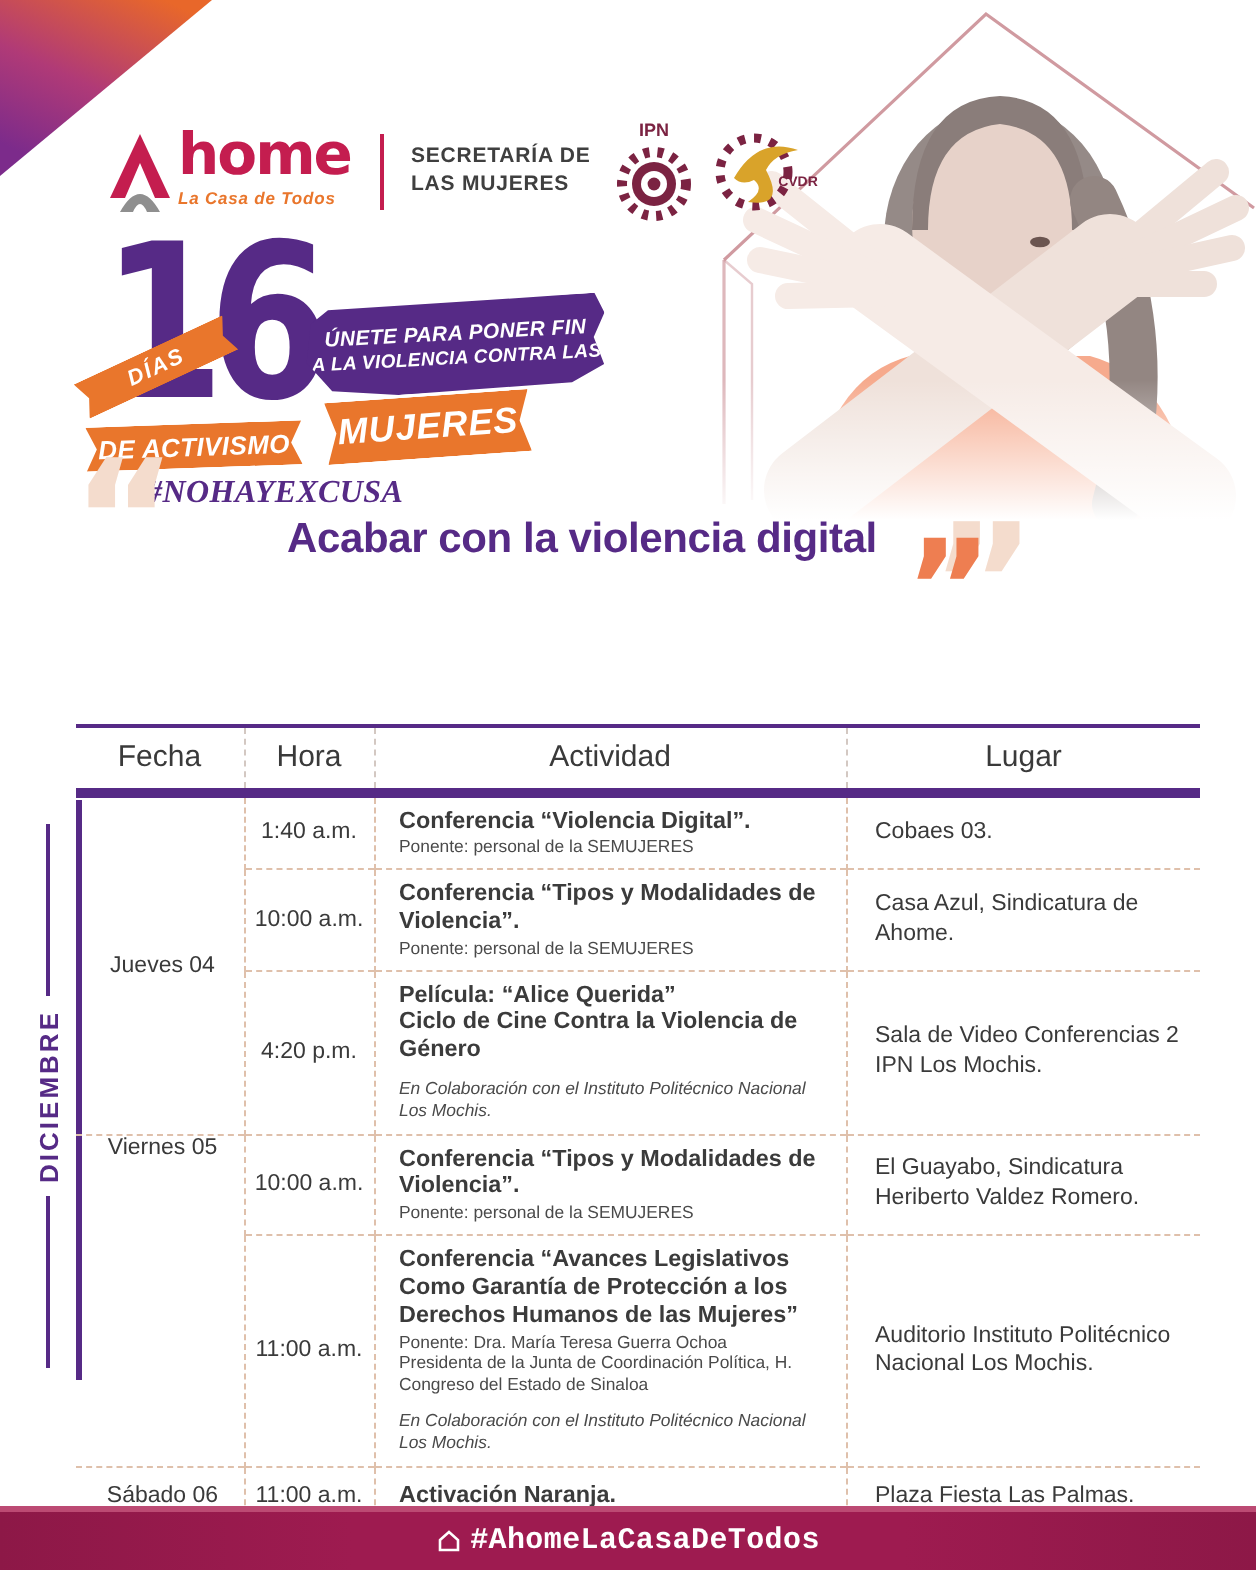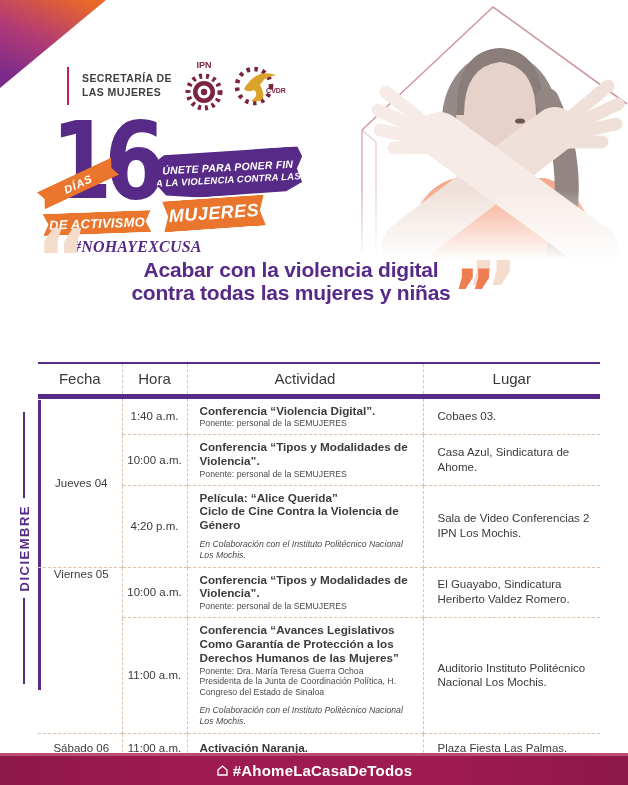--- a/index.html
+++ b/index.html
@@ -88,21 +88,21 @@
   .cell-note{font-size:8.7px;font-style:italic;color:#4a4a4a;line-height:1.3;margin-top:7px;}
   .cell-detail:empty,.cell-note:empty{display:none;}
   tr.h1{height:27px;} tr.h2{height:33px;} tr.h3{height:62px;}
   tr.h4{height:41px;} tr.h5{height:95px;} tr.h6{height:30px;}
 
   
   .footer{position:absolute;left:0;right:0;bottom:0;height:32px;border-top:3px solid #bc4a73;
           background:linear-gradient(90deg,#8d1847,var(--magenta,#9e1b50) 28%,var(--magenta,#9e1b50) 72%,#8d1847);
           display:flex;align-items:center;justify-content:center;gap:4px;}
   .footer-text{color:#fff;font-weight:bold;font-size:15px;letter-spacing:.2px;
-               font-family:Liberation Sans, sans-serif;}
+               font-family:Liberation Mono, monospace;}
 </style>
 </head>
 <body>
 
 <div class="canvas">
 
   <div class="corner-tl"></div>
 
   <svg class="hero" viewBox="0 0 278 260">
     <defs>
@@ -136,20 +136,31 @@
         <line x1="90" y1="135" x2="36" y2="92"></line>
         <line x1="88" y1="138" x2="28" y2="110"></line>
         <line x1="88" y1="142" x2="30" y2="130"></line>
         <line x1="90" y1="147" x2="44" y2="148"></line>
       </g>
       <rect x="0" y="190" width="278" height="70" fill="url(#fadeW)"></rect>
     </g>
   </svg>
 
   <header class="brand">
+    <div class="ahome-logo">
+      <svg width="36" height="44" viewBox="0 0 36 44">
+        <path d="M3 35 L18 3 L33 35 L25.5 35 L18 17.5 L10.5 35 Z" fill="#c41d4f"></path>
+        <path d="M8 42 Q18 24 28 42 L21.5 42 Q18 34 14.5 42 Z" fill="#8f8f8f"></path>
+      </svg>
+      <span class="sr">A</span>
+      <div class="logo-col">
+        <span class="logo-rest">home</span>
+        <span class="logo-tagline">La Casa de Todos</span>
+      </div>
+    </div>
     <div class="brand-divider"></div>
     <div class="secretariat">SECRETARÍA DE
 LAS MUJERES</div>
     <svg width="40" height="56" viewBox="0 0 40 56" style="margin-right:8px;">
       <text x="20" y="10" text-anchor="middle" font-size="9" font-weight="bold" fill="#7b2342">IPN</text>
       <circle cx="20" cy="34" r="16" fill="none" stroke="#7b2342" stroke-width="5" stroke-dasharray="3 4"></circle>
       <circle cx="20" cy="34" r="11" fill="#7b2342"></circle>
       <circle cx="20" cy="34" r="6.5" fill="#ffffff"></circle>
       <circle cx="20" cy="34" r="3.2" fill="#7b2342"></circle>
     </svg>
@@ -175,21 +186,20 @@
     </div>
     <div class="ribbon ribbon-mujeres">
       <span>MUJERES</span>
     </div>
   </section>
 
   <section class="quote">
     <span class="q-open">“</span>
     <div class="q-text">
       <div>Acabar con la violencia digital</div>
-      <div>contra todas las mujeres y niñas</div>
     </div>
     <span class="q-close pale">”</span>
     <span class="q-close orange">”</span>
   </section>
 
   <div class="month-label">
     <div class="mline"></div>
     <div class="mtext">DICIEMBRE</div>
     <div class="mline"></div>
   </div>

